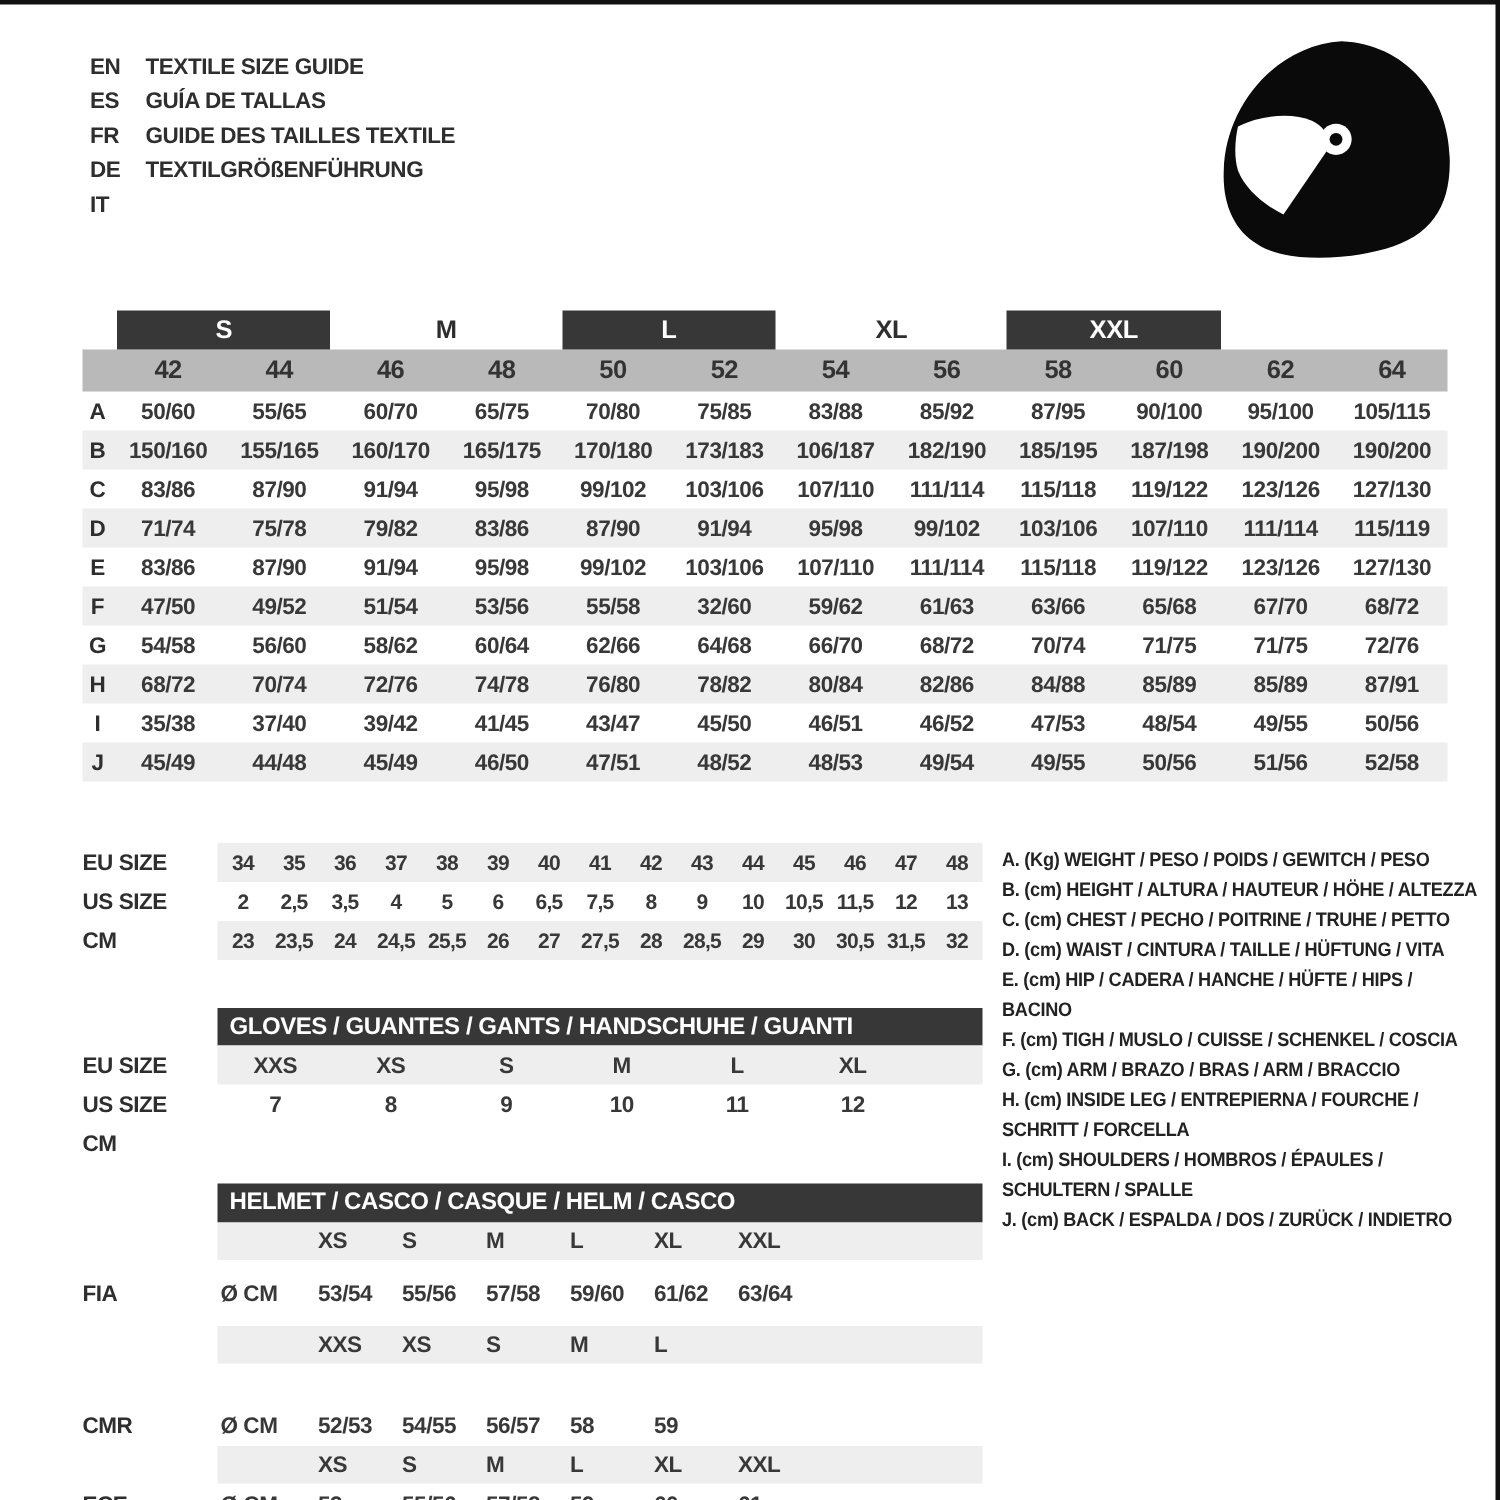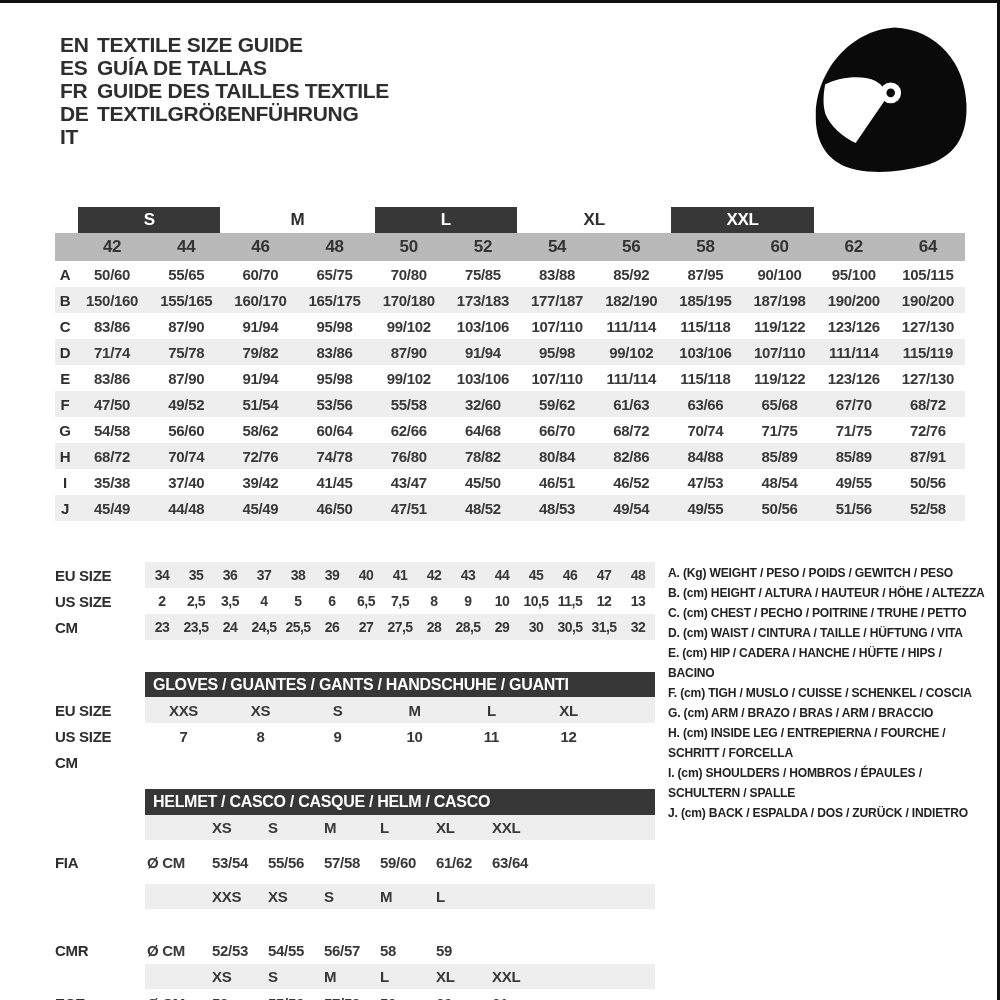--- a/index.html
+++ b/index.html
@@ -3,21 +3,21 @@
 <meta charset="utf-8">
 <style>
   html,body{margin:0;padding:0;background:#fff;}
   .canvas{position:relative;width:1000px;height:1000px;background:#ffffff;overflow:hidden;
           font-family:"Liberation Sans","DejaVu Sans",sans-serif;color:#2e2e2e;}
   .border-top{position:absolute;left:0;top:0;width:1000px;height:3px;background:#111;}
   .border-right{position:absolute;right:0;top:0;width:3px;height:1000px;background:#111;}
 
   
   .lang-block{position:absolute;left:60px;top:33px;}
-  .lang-row{display:flex;height:23px;line-height:23px;font-size:21px;font-weight:bold;letter-spacing:-0.3px;}
+  .lang-row{display:flex;height:23px;line-height:23px;font-size:15px;font-weight:bold;letter-spacing:-0.3px;}
   .lang-code{width:37px;}
   .lang-title{white-space:nowrap;}
 
   
   .helmet-icon{position:absolute;left:795px;top:22px;}
 
   
   .main-table{position:absolute;left:55px;top:207px;width:910px;font-weight:bold;letter-spacing:-0.3px;}
   .grid13{display:grid;grid-template-columns:20px repeat(12,1fr);}
   .band-row{height:26px;}
@@ -127,21 +127,21 @@
           <div class="data-cell">105/115</div>
         </div>
         <div class="data-row grid13 shaded">
           <div class="row-label">B</div>
           <div class="data-cell">150/160</div>
           <div class="data-cell">155/165</div>
           <div class="data-cell">160/170</div>
           <div class="data-cell">165/175</div>
           <div class="data-cell">170/180</div>
           <div class="data-cell">173/183</div>
-          <div class="data-cell">177/187</div>
+          <div class="data-cell">106/187</div>
           <div class="data-cell">182/190</div>
           <div class="data-cell">185/195</div>
           <div class="data-cell">187/198</div>
           <div class="data-cell">190/200</div>
           <div class="data-cell">190/200</div>
         </div>
         <div class="data-row grid13">
           <div class="row-label">C</div>
           <div class="data-cell">83/86</div>
           <div class="data-cell">87/90</div>

